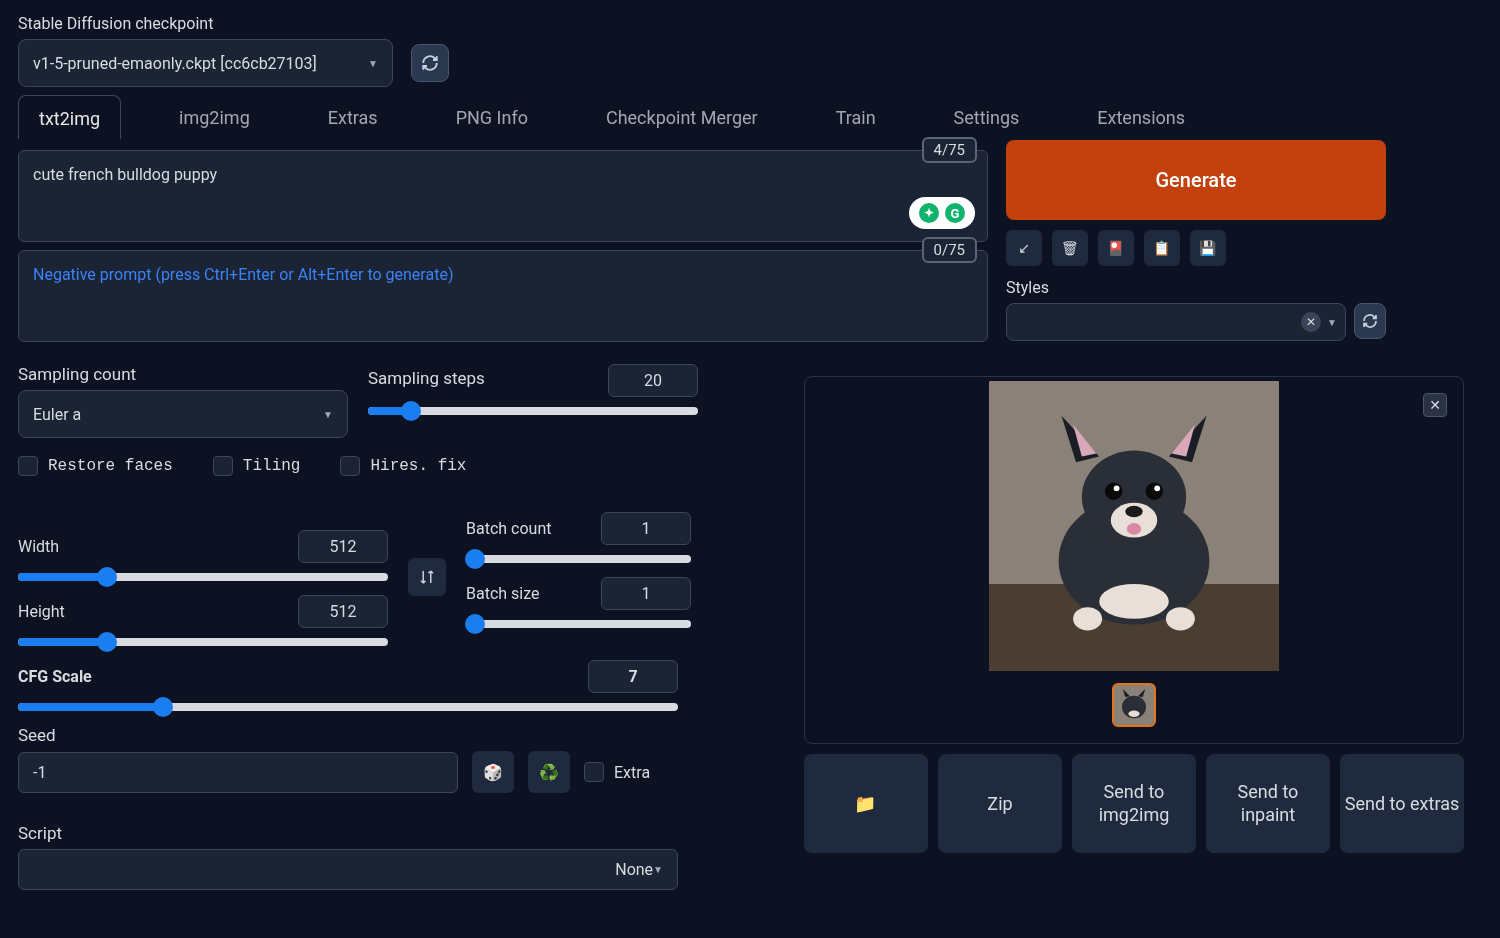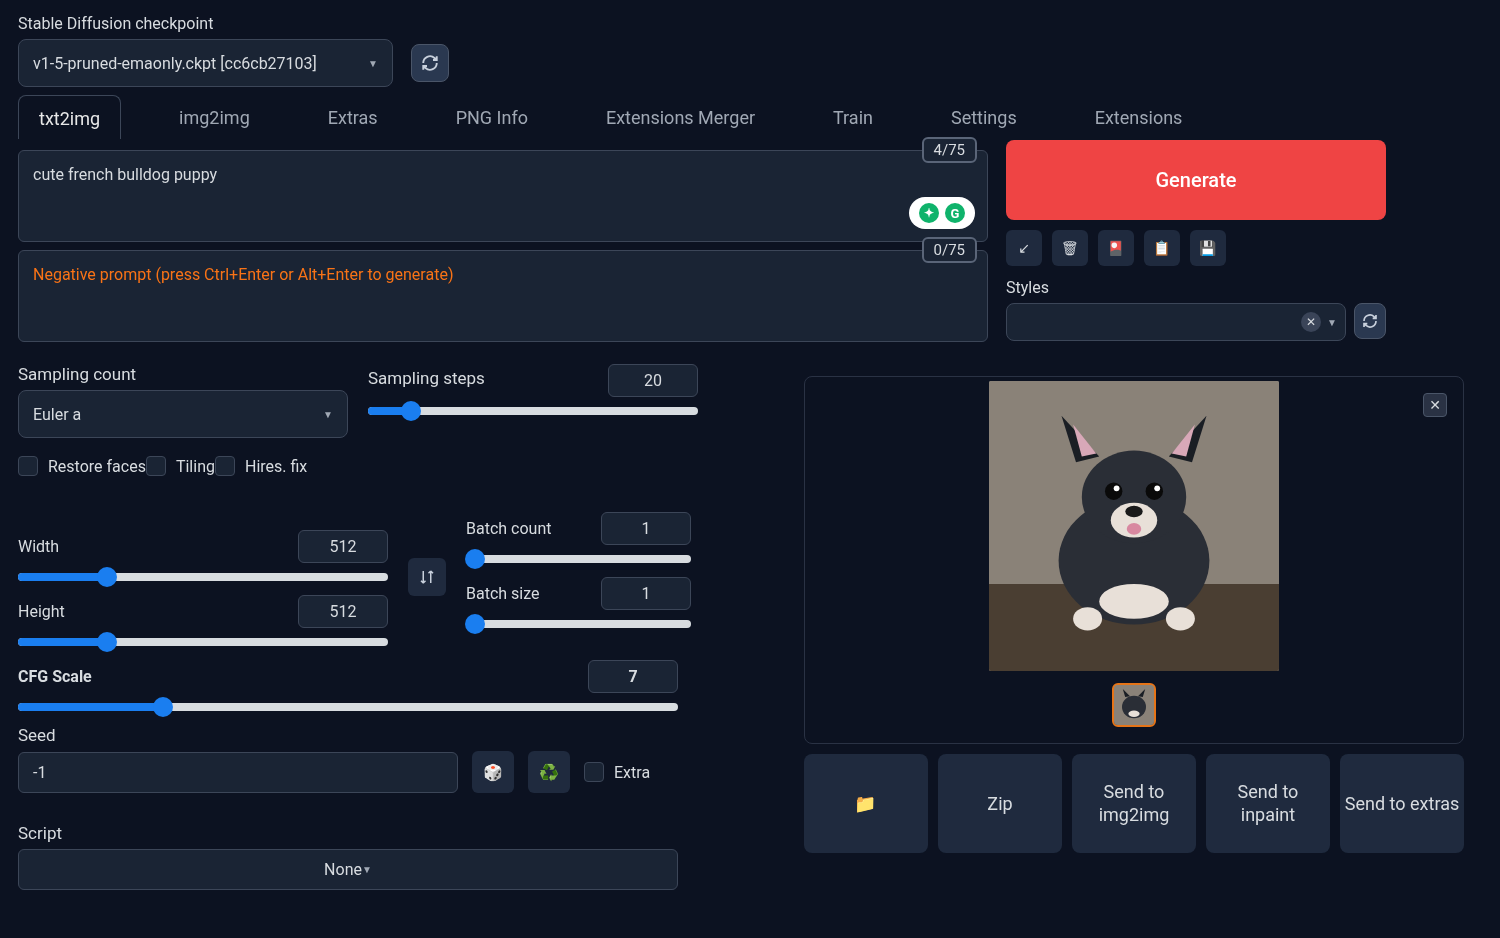--- a/index.html
+++ b/index.html
@@ -77,23 +77,23 @@
 .pill-badge {
   position: absolute;
   bottom: 12px; right: 12px;
   background: #fff;
   border-radius: 20px;
   padding: 6px 10px;
   display: flex; gap: 6px; align-items: center;
 }
 .pill-badge .c1 { width: 20px; height: 20px; background: #0fb36b; border-radius: 50%; display:flex;align-items:center;justify-content:center;color:#fff;font-size:12px;font-weight:bold; }
 .pill-badge .c2 { width: 20px; height: 20px; background: #0fb36b; border-radius: 50%; display:flex;align-items:center;justify-content:center;color:#fff;font-size:13px;font-weight:bold; }
-.placeholder { color: #f97316; }
+.placeholder { color: #3b82f6; }
 .generate-btn {
-  background: #ef4444;
+  background: #c2410c;
   color: #fff;
   font-size: 20px;
   font-weight: 500;
   border-radius: 8px;
   padding: 28px 0;
   text-align: center;
   cursor: pointer;
   margin-bottom: 10px;
 }
 .icon-row { display: flex; gap: 10px; margin-bottom: 12px; }
@@ -138,21 +138,21 @@
   border-radius: 4px;
 }
 .slider-thumb {
   position: absolute;
   top: -6px;
   width: 20px; height: 20px;
   background: #1a7ef0;
   border-radius: 50%;
   transform: translateX(-50%);
 }
-.checks { display: flex; margin: 18px 0; }
+.checks { display: flex; gap: 40px; margin: 18px 0; font-family: Liberation Mono, monospace; }
 .check { display: flex; align-items: center; gap: 10px; }
 .checkbox {
   width: 20px; height: 20px;
   background: #1a2434;
   border: 1px solid #3c4658;
   border-radius: 4px;
 }
 .dims-area { display: flex; gap: 20px; align-items: center; }
 .dims-left { width: 370px; margin-top: 36px; }
 .dims-right { width: 225px; }
@@ -177,21 +177,21 @@
   background: #1f2a3e;
   border-radius: 6px;
   display:flex;align-items:center;justify-content:center;
   cursor:pointer;
 }
 .script-select {
   background: #1a2434;
   border: 1px solid #3c4658;
   border-radius: 6px;
   padding: 10px 14px;
-  display:flex; justify-content:center; align-items:center;
+  display:flex; justify-content:flex-end; align-items:center;
 }
 .output-area {
   margin-top: 10px;
   background: #0c1221;
   border: 1px solid #2a3244;
   border-radius: 8px;
   padding: 4px;
   position: relative;
   width: 660px;
   margin-left: auto;
@@ -254,21 +254,21 @@
         </svg>
     </div>
   </div>
 </div>
 
 <div class="tabs">
   <div class="tab active">txt2img</div>
   <div class="tab">img2img</div>
   <div class="tab">Extras</div>
   <div class="tab">PNG Info</div>
-  <div class="tab">Extensions Merger</div>
+  <div class="tab">Checkpoint Merger</div>
   <div class="tab">Train</div>
   <div class="tab">Settings</div>
   <div class="tab">Extensions</div>
 </div>
 
 <div class="main-area">
   <div class="left-col">
     <div class="prompt-box" style="margin-top:10px;">
       <div class="counter">4/75</div>
       <span>cute french bulldog puppy</span>

